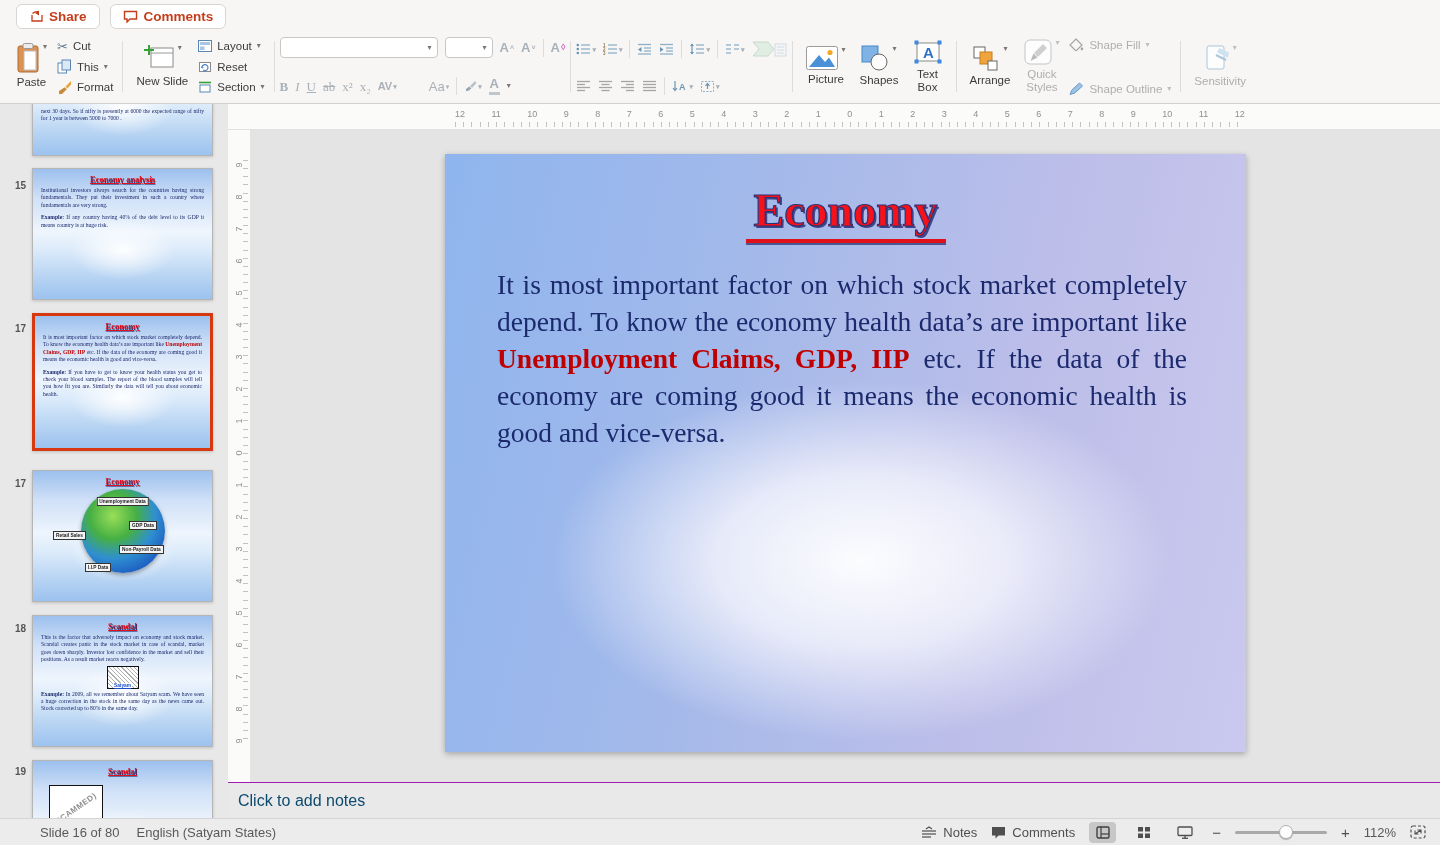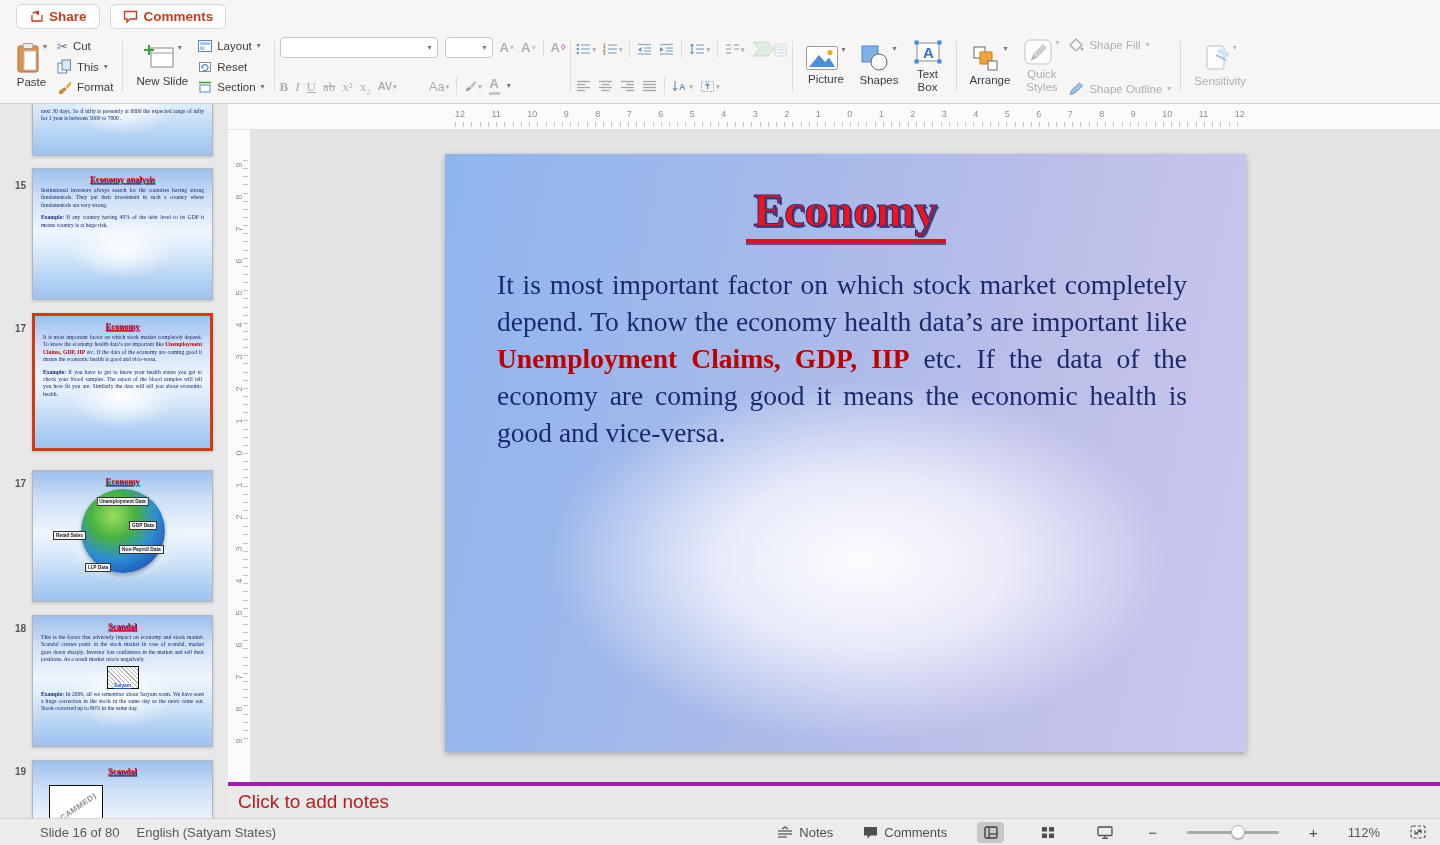--- a/index.html
+++ b/index.html
@@ -89,24 +89,24 @@
 .slide-title-wrap{text-align:center;padding-top:30px;}
 .slide-title{display:inline-block;font-family:"Liberation Serif",serif;font-size:46px;font-weight:bold;color:#f6111b;
  -webkit-text-stroke:1.2px #2b3377;text-shadow:2px 2px 0 rgba(43,51,119,.85);
  border-bottom:4px solid #e11119;box-shadow:0 2px 0 rgba(43,51,119,.75);padding:0 8px 2px;}
 .slide-body{position:absolute;left:52px;width:690px;top:112px;font-family:"Liberation Serif",serif;font-size:27.5px;line-height:37px;color:#1b296d;text-align:justify;}
 .slide-body p+p{margin-top:57px;}
 .red-bold{color:#c00000;font-weight:bold;}
 .navy-bold{font-weight:bold;}
 
 
-.notes{position:absolute;left:228px;top:678px;right:0;height:36px;background:#e9e9e9;border-top:4px solid #a21caf;display:flex;align-items:center;padding-left:10px;font-size:19px;color:#b91c1c;}
+.notes{position:absolute;left:228px;top:678px;right:0;height:36px;background:#e9e9e9;border-top:1px solid #a21caf;display:flex;align-items:center;padding-left:10px;font-size:16px;color:#0c4a6e;}
 .statusbar{position:absolute;left:0;top:818px;width:1440px;height:27px;background:#ececec;border-top:1px solid #d4d4d4;display:flex;align-items:center;justify-content:space-between;padding:0 14px 0 40px;font-size:13px;color:#595959;}
 .sb-left{display:flex;gap:17px;}
-.sb-right{display:flex;align-items:center;gap:30px;}
+.sb-right{display:flex;align-items:center;gap:14px;}
 .sb-item{display:flex;align-items:center;gap:6px;color:#4f4f4f;}
 .view-btn{width:27px;height:21px;display:flex;align-items:center;justify-content:center;border-radius:4px;}
 .view-btn.selected{background:#c7c7c7;}
 .zoomsign{font-size:15px;color:#4f4f4f;}
 .zoom-track{width:92px;height:3px;background:#a9a9a9;border-radius:2px;position:relative;}
 .zoom-knob{position:absolute;left:44px;top:-6px;width:14px;height:14px;border-radius:50%;background:#fdfdfd;border:1px solid #b2b2b2;box-shadow:0 1px 1px rgba(0,0,0,.25);}
 </style>
 </head>
 <body>
 

